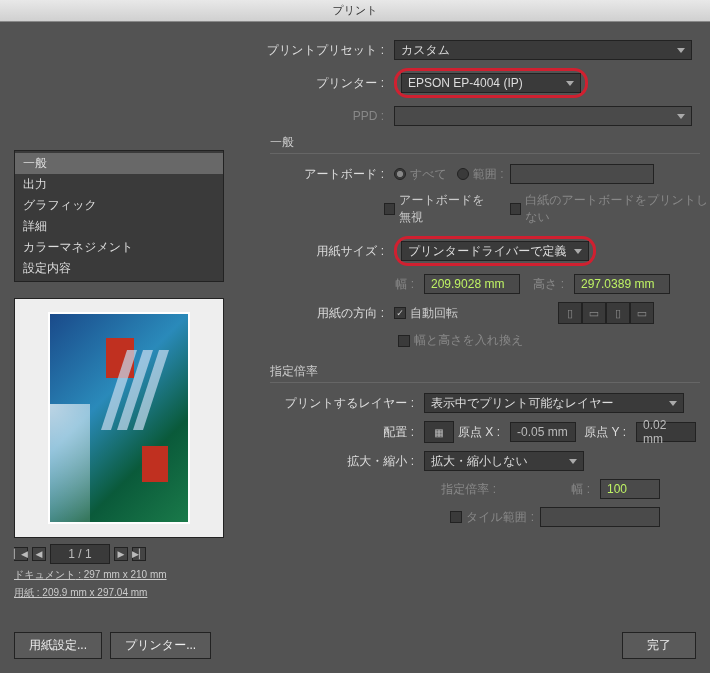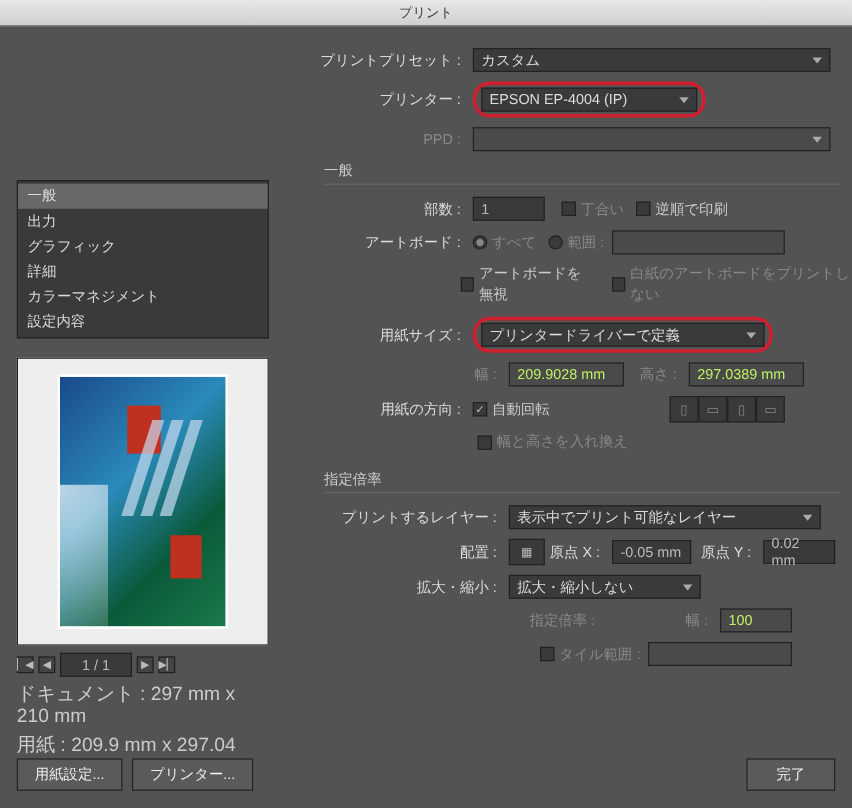--- a/index.html
+++ b/index.html
@@ -31,21 +31,21 @@
 .bldg { position: absolute; background: #c03020; }
 .bldg.b1 { width: 28px; height: 40px; top: 24px; left: 56px; }
 .bldg.b2 { width: 26px; height: 36px; top: 132px; left: 92px; }
 .stripe { position: absolute; background: rgba(200,220,240,0.7); transform: skewX(-18deg); }
 .stripe.s1 { width: 10px; height: 80px; top: 36px; left: 64px; }
 .stripe.s2 { width: 10px; height: 80px; top: 36px; left: 80px; }
 .stripe.s3 { width: 10px; height: 80px; top: 36px; left: 96px; }
 .preview-art::after { content:""; position:absolute; left:-20px; top:90px; width:60px; height:160px; background: radial-gradient(circle at 30% 0%, #fff, rgba(255,255,255,0)); opacity:0.7; }
 .nav { display: flex; align-items: center; gap: 4px; margin-top: 6px; color: #bbb; }
 .nav .btn { width: 14px; height: 14px; display: flex; align-items: center; justify-content: center; background: #444; border: 1px solid #222; font-size: 9px; }
-.info { margin-top: 4px; font-size: 16px; color: #ccc; }
+.info { margin-top: 4px; font-size: 10px; color: #ccc; text-decoration: underline; }
 .footer { position: absolute; bottom: 14px; left: 14px; right: 14px; display: flex; gap: 8px; }
 .footer .spacer { flex: 1; }
 button.btn { background: #5a5a5a; border: 1px solid #222; color: #eee; padding: 4px 14px; font-size: 12px; cursor: pointer; }
 .iconbtn { width: 24px; height: 22px; background: #3a3a3a; border: 1px solid #222; display: inline-flex; align-items: center; justify-content: center; color: #888; font-size: 11px; }
 .placement-icon { width: 30px; height: 22px; background: #3a3a3a; border: 1px solid #222; display: inline-flex; align-items: center; justify-content: center; color: #bbb; font-size: 10px; }
 </style>
 </head>
 <body>
 
 <div class="titlebar">
@@ -105,36 +105,20 @@
         <div class="btn">▶▏</div>
       </div>
       <div class="info"><span>ドキュメント</span> : <span>297 mm x 210 mm</span></div>
       <div class="info"><span>用紙</span> : <span>209.9 mm x 297.04 mm</span></div>
     </div>
   </div>
 
   <div class="rightpanel" style="margin-top:4px;">
     <div class="section-title">一般</div>
 
-    <div class="row">
-      <div class="label" style="width:124px;"><span>部数</span><span class="colon"> :</span></div>
-      <div class="input" style="width:60px;">
-          <span>1</span>
-        </div>
-      <div style="width:14px;"></div>
-      <div class="checkbox dim">
-          <span class="cb"></span>
-          <span>丁合い</span>
-        </div>
-      <div style="width:10px;"></div>
-      <div class="checkbox">
-          <span class="cb"></span>
-          <span>逆順で印刷</span>
-        </div>
-    </div>
 
     <div class="row">
       <div class="label" style="width:124px;"><span>アートボード</span><span class="colon"> :</span></div>
       <span class="radio" style="background:radial-gradient(#888 40%, #3a3a3a 45%);"></span>
       <span style="margin:0 10px 0 4px; color:#888;">すべて</span>
       <span class="radio"></span>
       <span style="margin:0 6px 0 4px; color:#888;"><span>範囲</span> :</span>
       <div class="input ro" style="width:144px;"></div>
     </div>
 
@@ -147,21 +131,21 @@
       <div style="width:16px;"></div>
       <div class="checkbox dim">
           <span class="cb"></span>
           <span>白紙のアートボードをプリントしない</span>
         </div>
     </div>
 
     <div class="row" style="margin-top:10px;">
       <div class="label" style="width:124px;"><span>用紙サイズ</span><span class="colon"> :</span></div>
       <div class="highlight">
-        <div class="select dropdown" style="width:236px;">
+        <div class="select dropdown" style="width:188px;">
             <span>プリンタードライバーで定義</span>
           </div>
       </div>
     </div>
 
     <div class="row">
       <div class="label" style="width:154px; color:#888;"><span>幅</span><span class="colon"> :</span></div>
       <div class="input ro" style="width:96px;">
           <span>209.9028 mm</span>
         </div>

